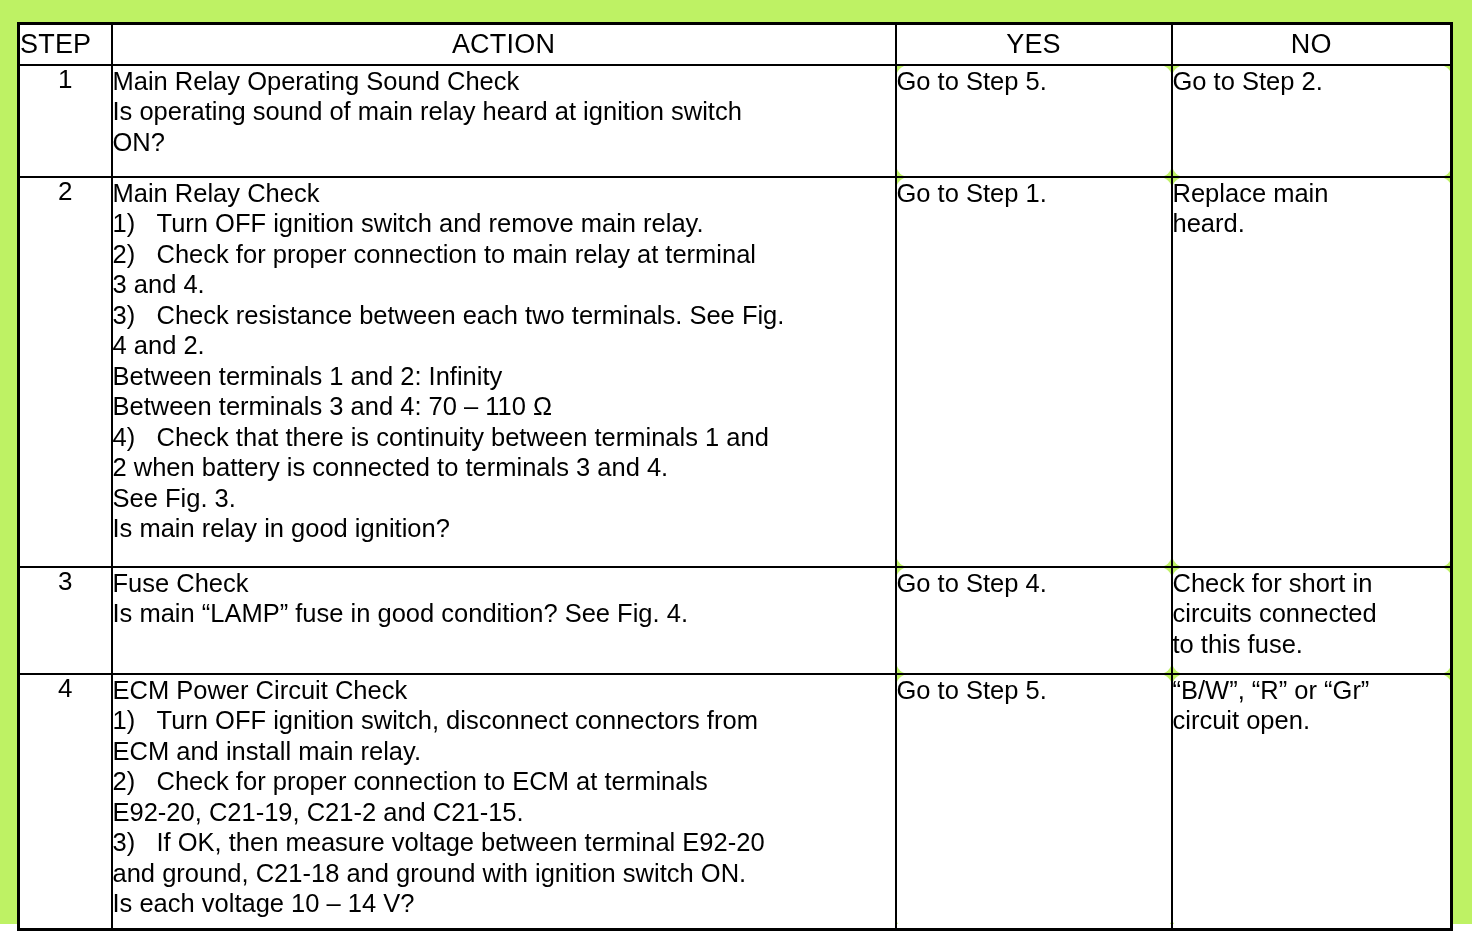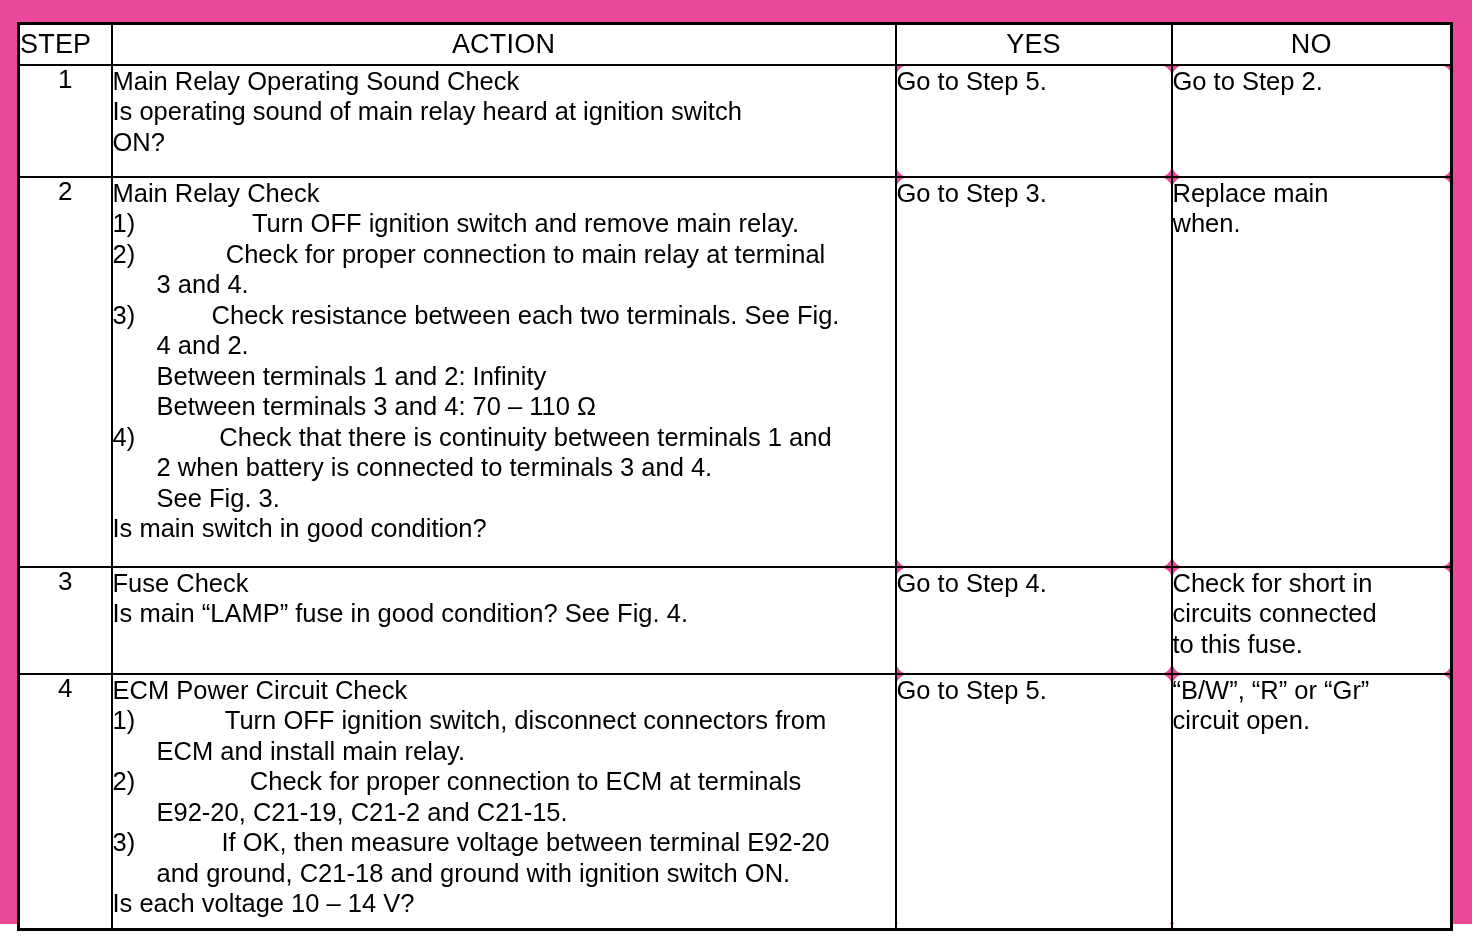--- a/index.html
+++ b/index.html
@@ -13,21 +13,21 @@
     height: 942px;
     font-family: "Liberation Sans", sans-serif;
     color: #000000;
     overflow: hidden;
   }
 
   .page {
     position: relative;
     width: 1472px;
     height: 924px;
-    background: #ec4899;
+    background: #bef264;
   }
 
   .dtc-table {
     position: absolute;
     left: 17px;
     top: 22px;
     width: 1433px;
     border-collapse: collapse;
     table-layout: fixed;
   }
@@ -95,23 +95,22 @@
   .num-item {
     position: relative;
     padding-left: 44px;
   }
   .num-item .marker {
     position: absolute;
     left: 0;
     top: 0;
     width: 40px;
   }
-  .num-item .txt { display: block; text-align: center; }
+  .num-item .txt { display: block; }
   .cont-line {
-    padding-left: 44px;
     white-space: nowrap;
   }
 
   
   .r1 { height: 112px; }
   .r2 { height: 390px; }
   .r3 { height: 107px; }
   .r4 { height: 256px; }
 </style>
 </head>
@@ -177,28 +176,28 @@
           <div class="cont-line">Between terminals 1 and 2: Infinity</div>
           <div class="cont-line">Between terminals 3 and 4: 70 – 110 Ω</div>
 
           <div class="num-item">
             <span class="marker">4)</span>
             <span class="txt">Check that there is continuity between terminals 1 and</span>
           </div>
           <div class="cont-line">2 when battery is connected to terminals 3 and 4.</div>
           <div class="cont-line">See Fig. 3.</div>
 
-          <div class="plain-line">Is main switch in good condition?</div>
-        </td>
-        <td class="cell-yn">
-          <div class="plain-line">Go to Step 3.</div>
+          <div class="plain-line">Is main relay in good ignition?</div>
+        </td>
+        <td class="cell-yn">
+          <div class="plain-line">Go to Step 1.</div>
         </td>
         <td class="cell-yn">
           <div class="plain-line">Replace main</div>
-          <div class="plain-line">when.</div>
+          <div class="plain-line">heard.</div>
         </td>
       </tr>
 
       <tr class="r3">
         <td class="cell-step">3</td>
         <td class="cell-action">
           <div class="title-line">Fuse Check</div>
           <div class="plain-line">Is main “LAMP” fuse in good condition? See Fig. 4.</div>
         </td>
         <td class="cell-yn">

